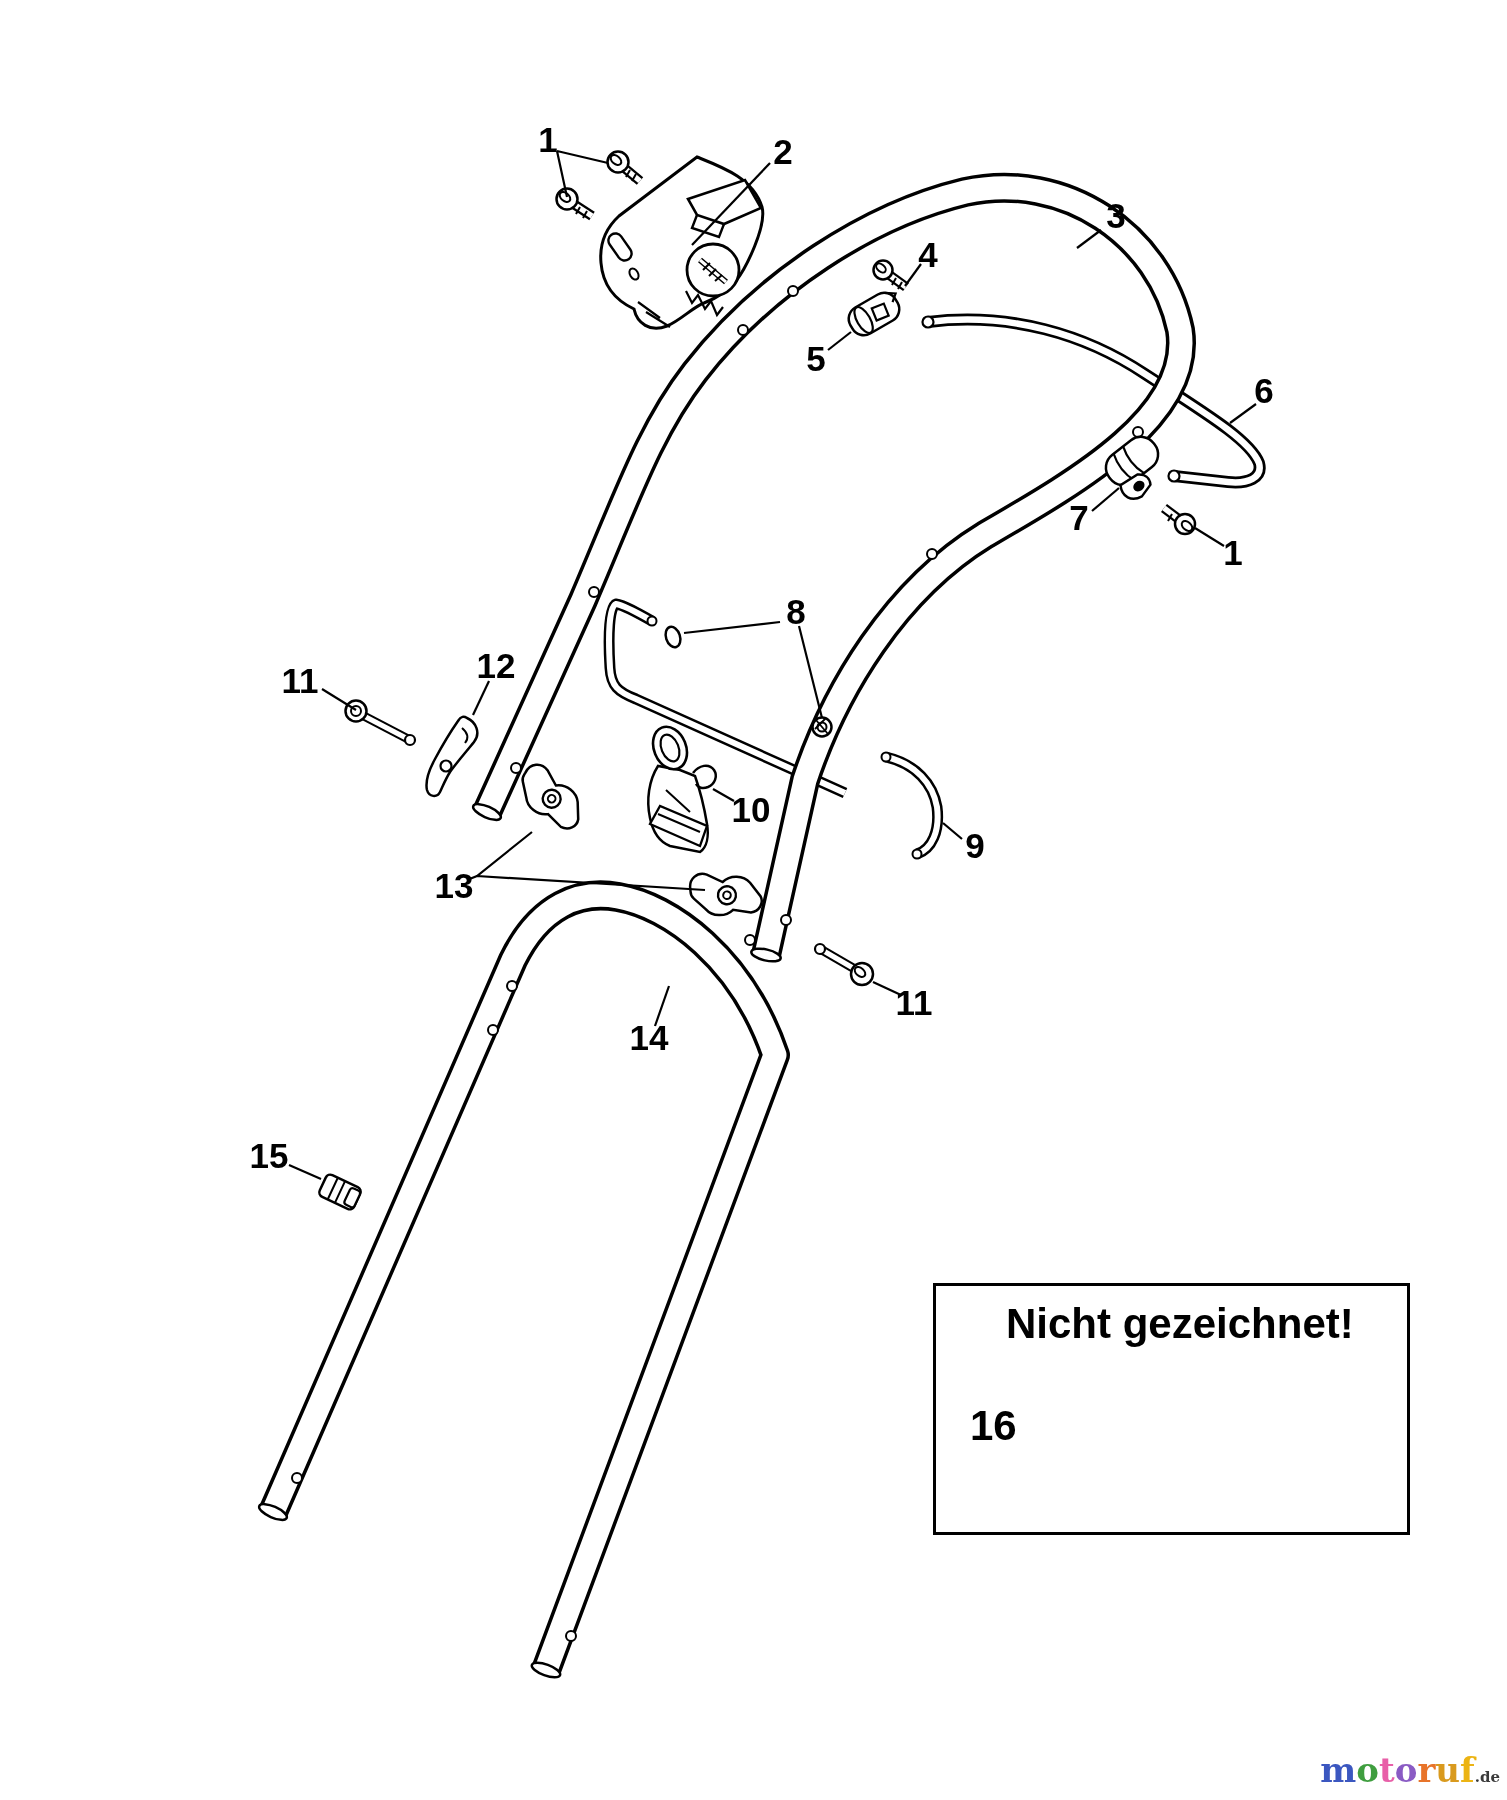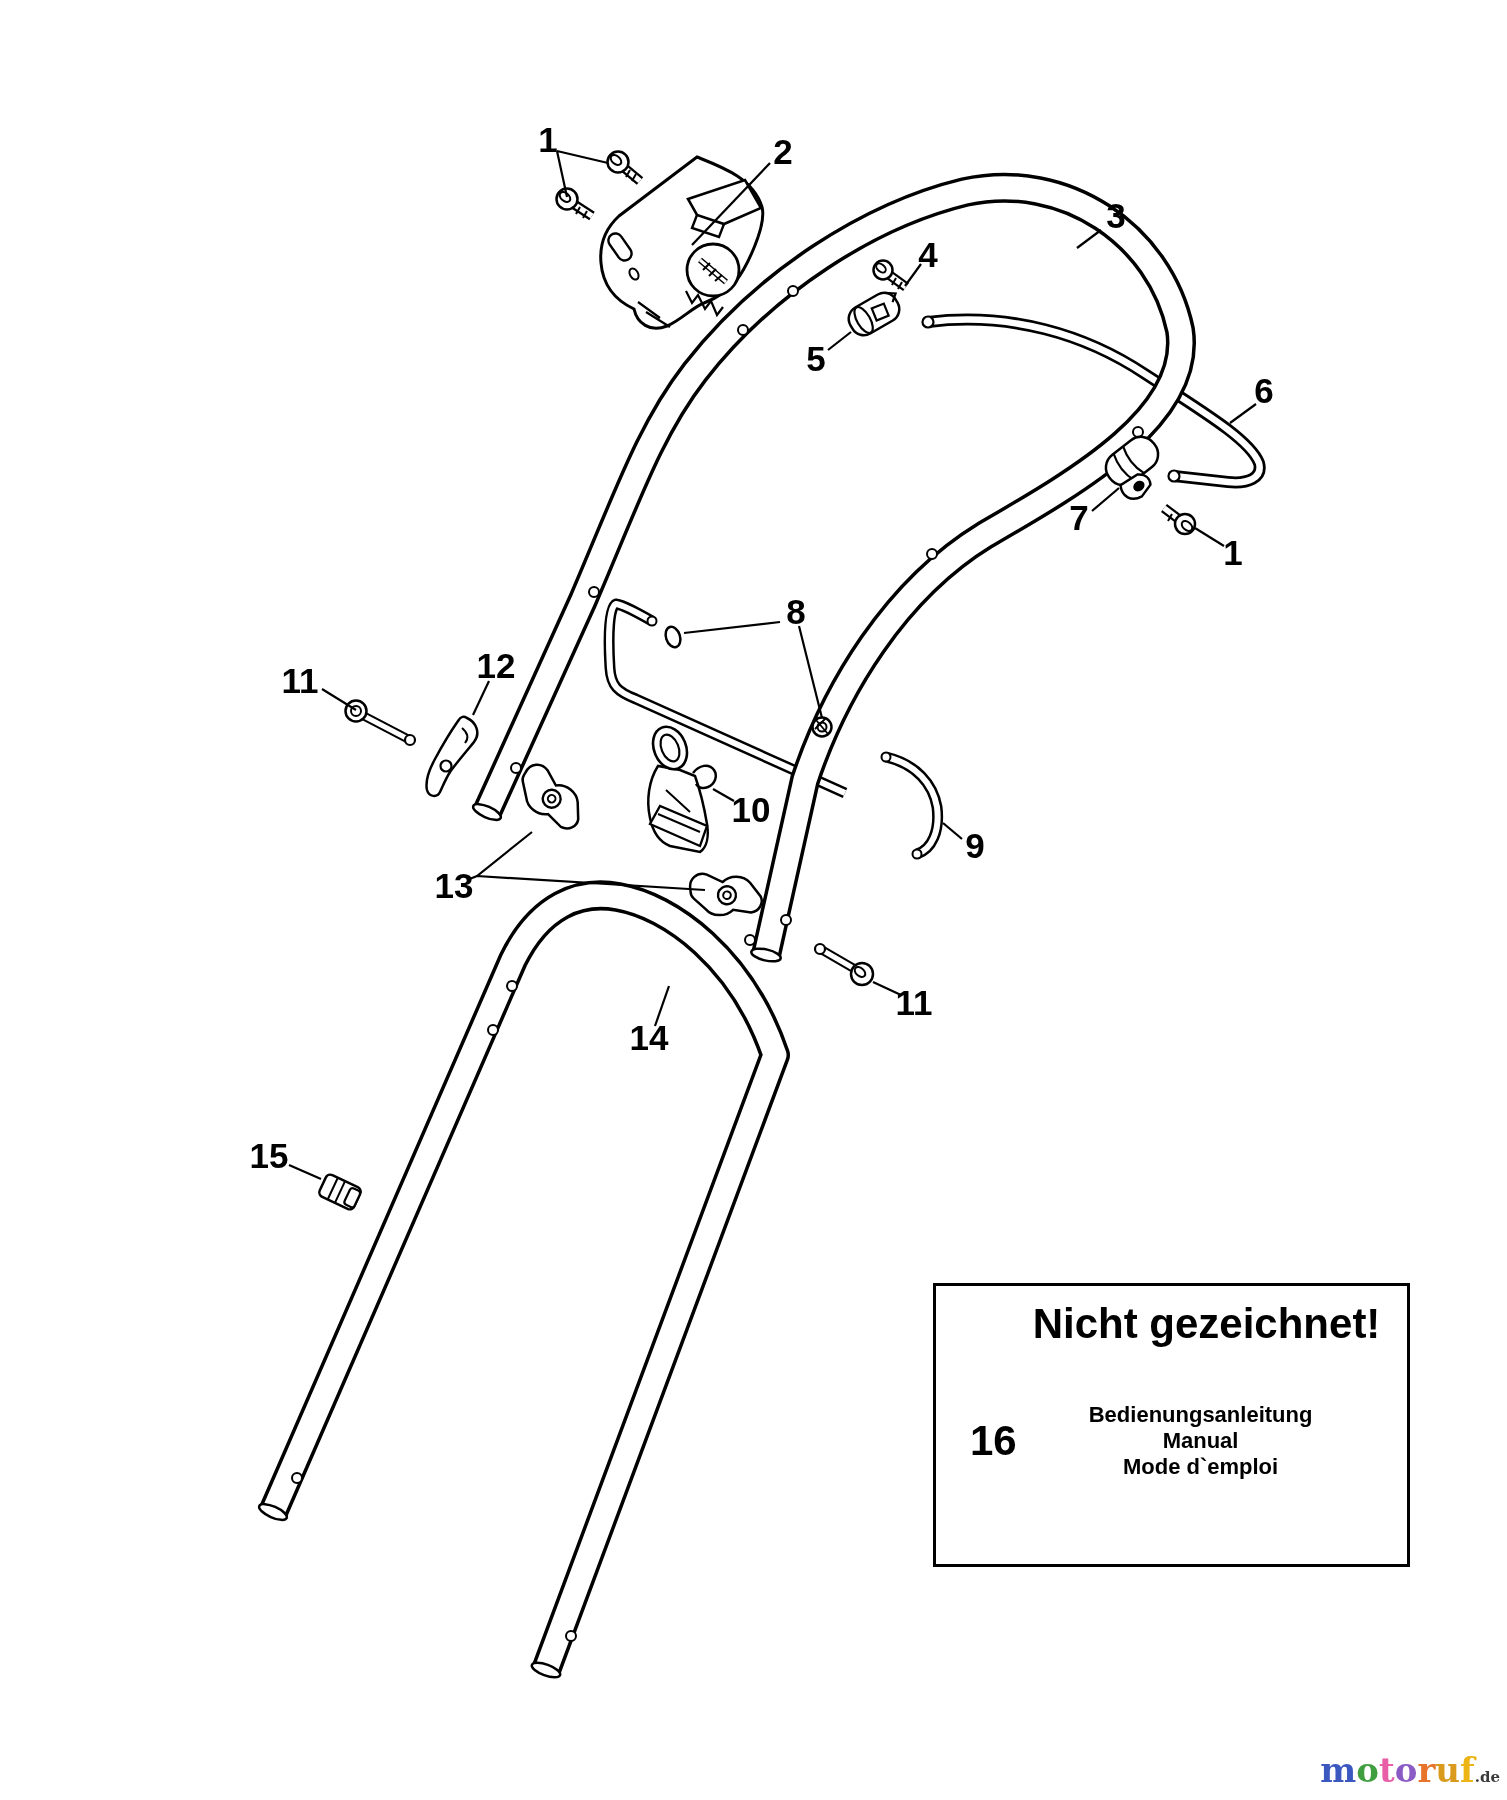--- a/index.html
+++ b/index.html
@@ -1,21 +1,21 @@
 <!DOCTYPE html>
 <html><head>
 <meta charset="utf-8">
 <style>
   html,body{margin:0;padding:0;background:#fff;}
   .stage{position:relative;width:1507px;height:1800px;background:#ffffff;overflow:hidden;
          font-family:"Liberation Sans",sans-serif;}
   .diagram-svg{position:absolute;left:0;top:0;}
   
-  .info-box{position:absolute;left:933px;top:1283px;width:477px;height:284px;
-            border:3px solid #000;box-sizing:border-box;background:#fff;text-align:center;}
+  .info-box{position:absolute;left:933px;top:1283px;width:477px;height:252px;
+            border:3px solid #000;box-sizing:border-box;background:#fff;}
   .info-head{margin:14px 0 0 70px;font-size:42px;line-height:48px;font-weight:bold;color:#000;
              white-space:nowrap;}
   .legend-row{display:flex;align-items:center;margin-top:54px;gap:20px;}
   .legend-num{margin-left:34px;font-size:42px;font-weight:bold;color:#000;}
   .legend-lines{margin-left:52px;font-size:22px;line-height:26px;font-weight:bold;color:#000;}
   
   .part-number{position:absolute;right:40px;top:1698px;font-size:62px;font-weight:bold;
                color:#000;letter-spacing:0px;white-space:nowrap;}
   
   .logo{position:absolute;right:7px;top:1750px;font-family:"DejaVu Serif",serif;
@@ -234,24 +234,19 @@
         <text x="914" y="1015" text-anchor="middle" class="callout">11</text>
         <text x="649" y="1050" text-anchor="middle" class="callout">14</text>
         <text x="269" y="1168" text-anchor="middle" class="callout">15</text>
       </g>
   </svg>
 
   <div class="info-box">
     <div class="info-head">Nicht gezeichnet!</div>
     <div class="legend-row">
       <div class="legend-num">16</div>
-      <div class="legend-lines">
-        <div>Bedienungsanleitung</div>
-        <div>Manual</div>
-        <div>Mode d`emploi</div>
-      </div>
     </div>
   </div>
 
 
   <div class="logo" id="logo"><span style="color: rgb(59, 87, 192);">m</span><span style="color: rgb(63, 158, 63);">o</span><span style="color: rgb(232, 95, 168);">t</span><span style="color: rgb(138, 91, 196);">o</span><span style="color: rgb(232, 116, 42);">r</span><span style="color: rgb(217, 154, 30);">u</span><span style="color: rgb(236, 180, 20);">f</span><span class="suffix" style="color: rgb(58, 58, 58);">.de</span></div>
 
 </div>
 
 </body></html>

